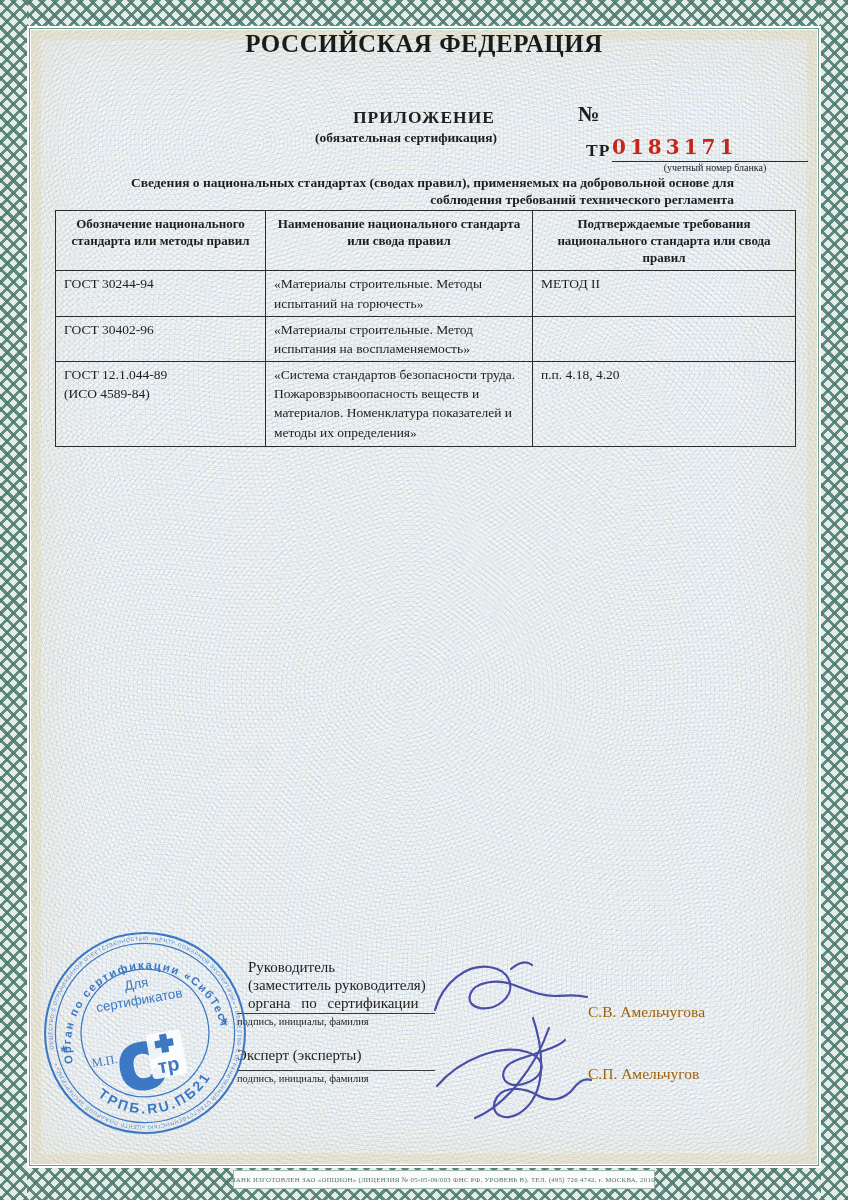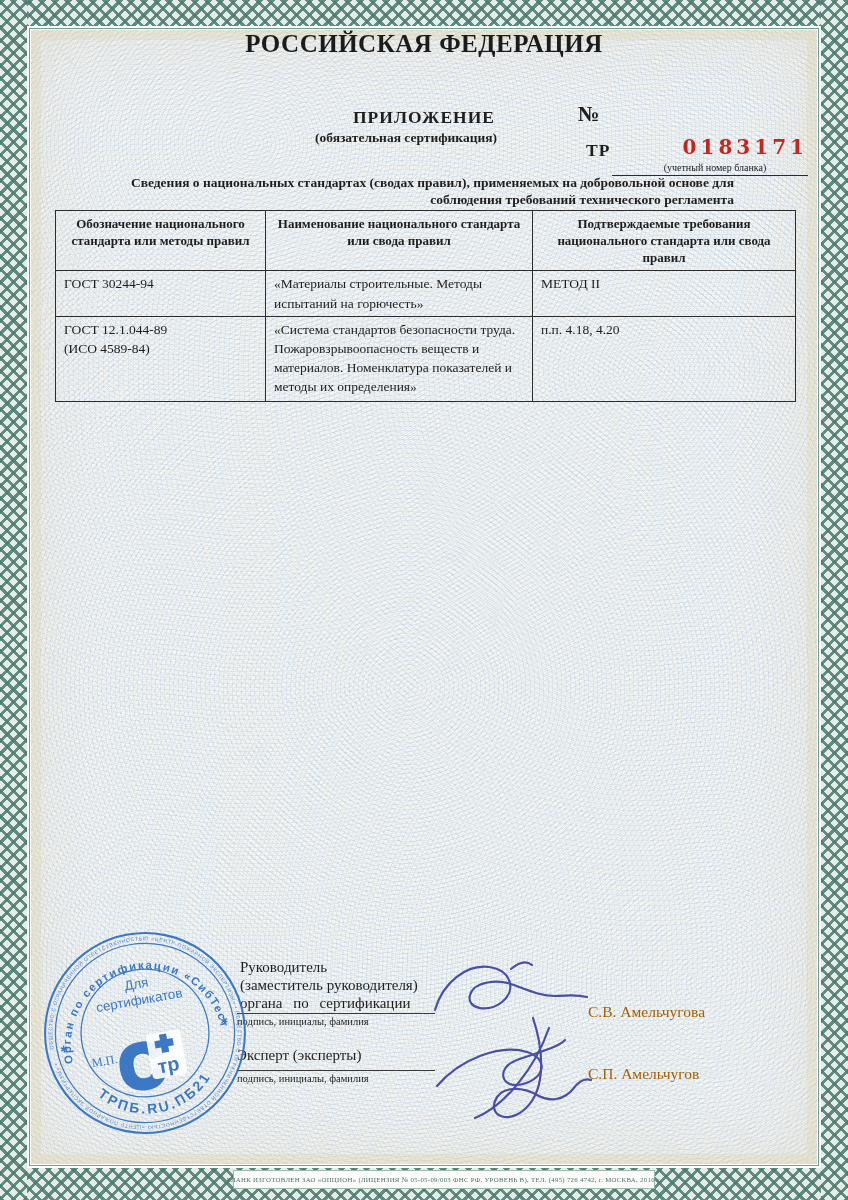--- a/index.html
+++ b/index.html
@@ -36,33 +36,33 @@
   }
   
   .abs{position:absolute;z-index:2;}
   .country{top:30px;left:0;width:848px;text-align:center;font-size:25px;font-weight:bold;letter-spacing:.5px;color:#1b1b1b;}
   .doc-type{top:79px;left:0;width:848px;text-align:center;font-size:17.5px;font-weight:bold;letter-spacing:1px;margin-top:28px;}
   .cert-title{top:102px;left:250px;font-size:21.5px;font-weight:bold;}
   .num-sign{top:102px;left:578px;font-size:21.5px;font-weight:bold;}
   .cert-number-field{top:99px;left:602px;width:208px;text-align:center;font-size:16.5px;color:#2e2e2e;border-bottom:1.5px solid #2b2b2b;padding-bottom:3px;letter-spacing:.5px;}
   .mandatory{top:130px;left:250px;width:312px;text-align:center;font-size:13.5px;font-weight:bold;}
   .tr-label{top:140px;left:586px;font-size:17.5px;font-weight:bold;letter-spacing:1px;}
-  .blank-number-field{top:135px;left:612px;width:196px;text-align:right;border-bottom:1.5px solid #2b2b2b;padding-bottom:16px;
+  .blank-number-field{top:135px;left:612px;width:196px;text-align:left;border-bottom:1.5px solid #2b2b2b;padding-bottom:2px;
      font-family:"DejaVu Serif", serif;font-size:20px;font-weight:bold;color:#c6251c;letter-spacing:4px;}
   .blank-caption{top:162px;left:622px;width:186px;text-align:center;font-size:10px;color:#222;}
   .intro{top:174px;left:114px;width:620px;text-align:right;font-size:13.5px;font-weight:bold;line-height:1.28;}
   
   .std-table{position:absolute;z-index:2;top:210px;left:55px;border-collapse:collapse;table-layout:fixed;}
   .std-table th,.std-table td{border:1.4px solid #2c2c2c;vertical-align:top;box-sizing:border-box;}
   .std-table th{font-size:13px;font-weight:bold;text-align:center;padding:4px 6px;line-height:1.32;height:52px;}
   .std-table td{font-size:13.5px;padding:3px 8px;line-height:1.42;white-space:pre-line;}
   .col1{width:210px;} .col2{width:267px;} .col3{width:263px;}
   .row-h1{height:43px;} .row-h2{height:39px;} .row-h3{height:85px;}
   
-  .role-block{top:958px;left:240px;width:202px;font-size:15px;line-height:1.2;}
+  .role-block{top:958px;left:248px;width:202px;font-size:15px;line-height:1.2;}
   .role-line3{word-spacing:7px;}
   .sig-line{border-top:1.2px solid #3a3a3a;height:0;}
   .sig-line1{top:1013px;left:237px;width:198px;}
   .sig-line2{top:1070px;left:237px;width:198px;}
   .sig-caption{font-size:10.5px;color:#262626;}
   .sig-caption1{top:1016px;left:237px;}
   .sig-caption2{top:1073px;left:237px;}
   .role2{top:1047px;left:237px;font-size:15px;}
   .sig-name{font-size:15.5px;color:#a16207;}
   .sig-name1{top:1003px;left:588px;}
@@ -113,20 +113,25 @@
         <th>Обозначение национального стандарта или методы правил</th>
         <th>Наименование национального стандарта или свода правил</th>
         <th>Подтверждаемые требования национального стандарта или свода правил</th>
       </tr>
     </thead>
     <tbody>
       <tr class="row-h1">
         <td>ГОСТ 30244-94</td>
         <td>«Материалы строительные. Методы испытаний на горючесть»</td>
         <td>МЕТОД II</td>
+      </tr>
+      <tr class="row-h2">
+        <td>ГОСТ 30402-96</td>
+        <td>«Материалы строительные. Метод испытания на воспламеняемость»</td>
+        <td></td>
       </tr>
       <tr class="row-h3">
         <td>ГОСТ 12.1.044-89
 (ИСО 4589-84)</td>
         <td>«Система стандартов безопасности труда. Пожаровзрывоопасность веществ и материалов. Номенклатура показателей и методы их определения»</td>
         <td>п.п. 4.18, 4.20</td>
       </tr>
     </tbody>
   </table>
 

